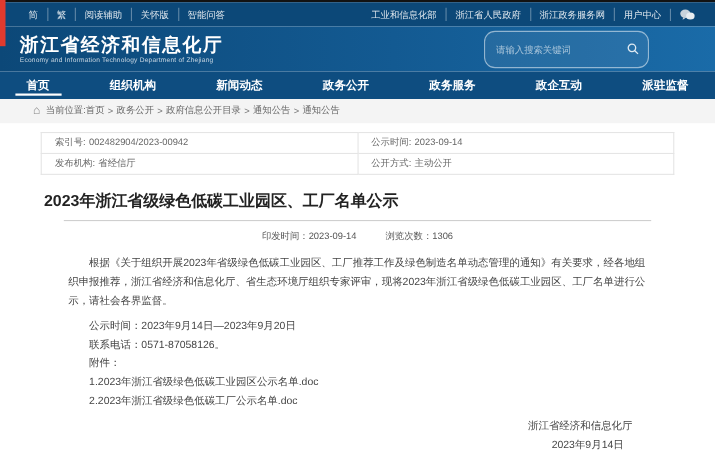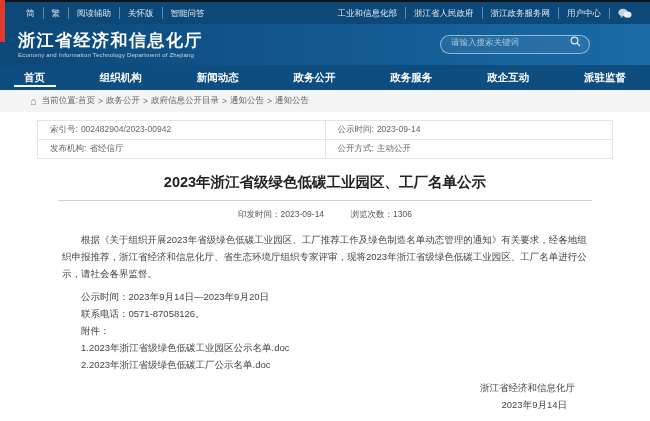--- a/index.html
+++ b/index.html
@@ -18,22 +18,22 @@
   .tb-links { list-style:none; display:flex; align-items:center; margin:0; padding:0; }
   .tb-links li { color:rgba(255,255,255,.88); font-size:8.5px; padding:0 8px; cursor:pointer; line-height:12px; }
   .tb-links li + li { border-left:1px solid rgba(255,255,255,.35); }
   .tb-links li.icon-li { display:flex; align-items:center; }
 
   
   .header { height:41px; background:linear-gradient(90deg,#0c4878 0%, #135a92 55%, #1a6ba8 100%);
     display:flex; align-items:center; justify-content:space-between; padding:0 60px 0 18px; }
   .logo-title { color:#fff; font-size:17px; font-weight:bold; letter-spacing:1.5px; line-height:1; }
   .logo-sub { color:rgba(255,255,255,.75); font-size:6px; margin-top:3px; letter-spacing:.2px; }
-  .search { width:150px; height:19px; border:1px solid rgba(255,255,255,.5); border-radius:10px;
-    display:flex; align-items:flex-start; padding:0 8px; background:rgba(255,255,255,.07); }
+  .search { width:150px; height:34px; border:1px solid rgba(255,255,255,.5); border-radius:10px;
+    display:flex; align-items:center; padding:0 8px; background:rgba(255,255,255,.07); }
   .search input { flex:1; min-width:0; background:transparent; border:none; outline:none; color:#fff; font-size:8.5px; }
   .search input::placeholder { color:rgba(255,255,255,.6); }
   .s-icon { display:flex; align-items:center; cursor:pointer; }
 
   
   .nav { height:25px; background:#0e4d80; display:flex; justify-content:space-between; padding:0 16px; }
   .nav a { color:#fff; font-size:10.5px; font-weight:bold; display:flex; align-items:center;
     position:relative; padding:0 8px; cursor:pointer; text-decoration:none; }
   .nav a.active::after { content:""; position:absolute; left:50%; transform:translateX(-50%);
     bottom:3px; width:42px; height:2px; background:#fff; }
@@ -42,21 +42,21 @@
   .breadcrumb { height:22px; background:#f4f4f4; display:flex; align-items:center; padding-left:30px; font-size:8.5px; color:#666; }
   .breadcrumb .home { color:#888; font-size:11px; margin-right:5px; line-height:1; }
   .breadcrumb a { color:#666; text-decoration:none; cursor:pointer; }
   .breadcrumb .sep { margin:0 3px; color:#777; }
 
   
   .meta-table { width:576px; margin:8px auto 0; border-collapse:collapse; font-size:8.5px; color:#666; table-layout:fixed; }
   .meta-table td { border:1px solid #e5e5e5; height:19px; padding:0 12px; width:50%; white-space:nowrap; }
   .meta-table .lbl { margin-right:3px; }
 
-  .doc-title { margin:14px 40px 0; text-align:center; font-size:14.5px; font-weight:bold; color:#222; }
+  .doc-title { margin:14px 40px 0; font-size:14.5px; font-weight:bold; color:#222; }
   .divider { margin:8px 58px 0; border-top:1px solid #cfcfcf; height:0; }
   .doc-meta { margin-top:8px; text-align:center; font-size:8.5px; color:#555; }
   .doc-meta .pair + .pair { margin-left:24px;text-align:right; }
 
   .doc-body { margin:10px 62px 0; font-size:9.5px; color:#444; line-height:17px; }
   .doc-body p { margin:0; text-indent:2em; }
   .doc-body p.lead { margin-bottom:6px; }
   .attach { cursor:pointer; }
   .sig { text-align:right; padding-right:13px; margin-top:6px; font-size:9.5px; color:#444; line-height:17px; }
   .sig.date { margin-top:0; padding-right:21px; }

